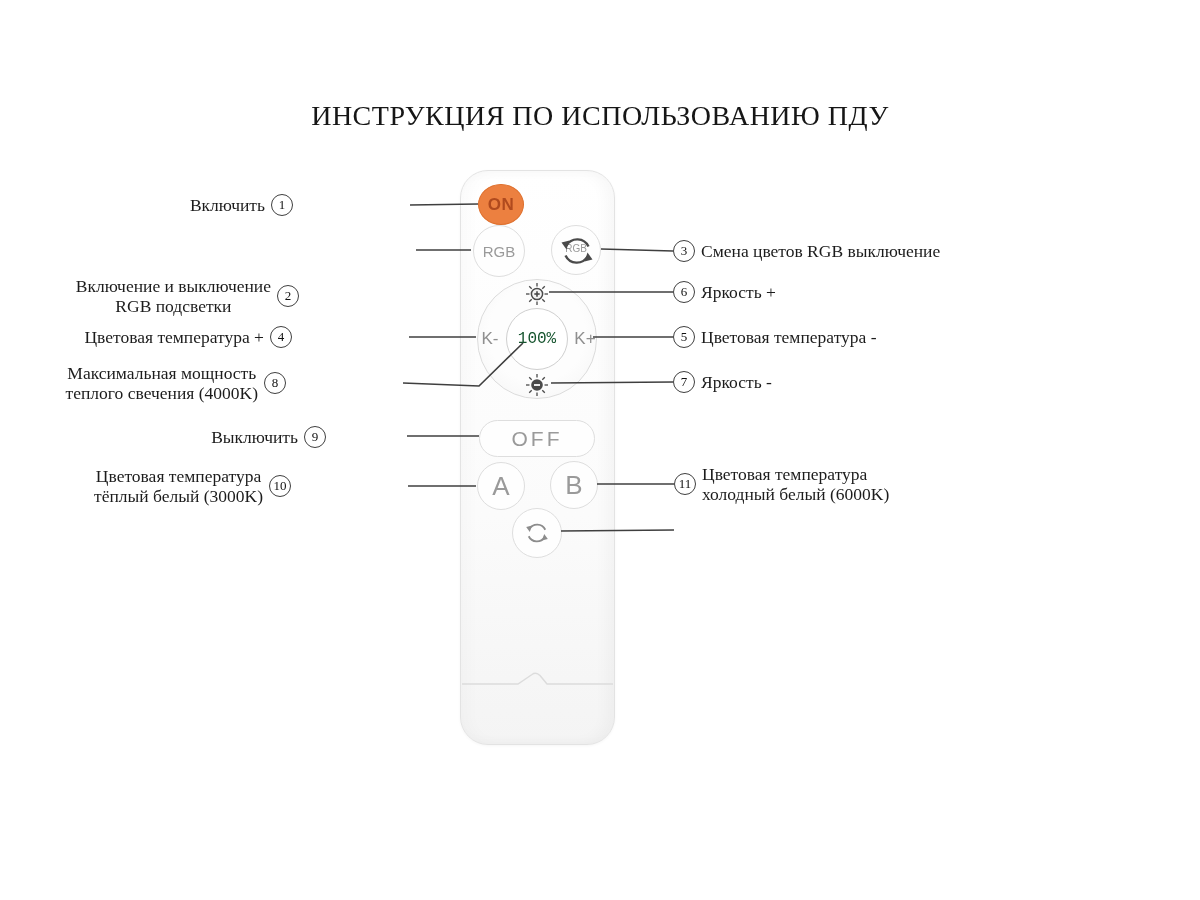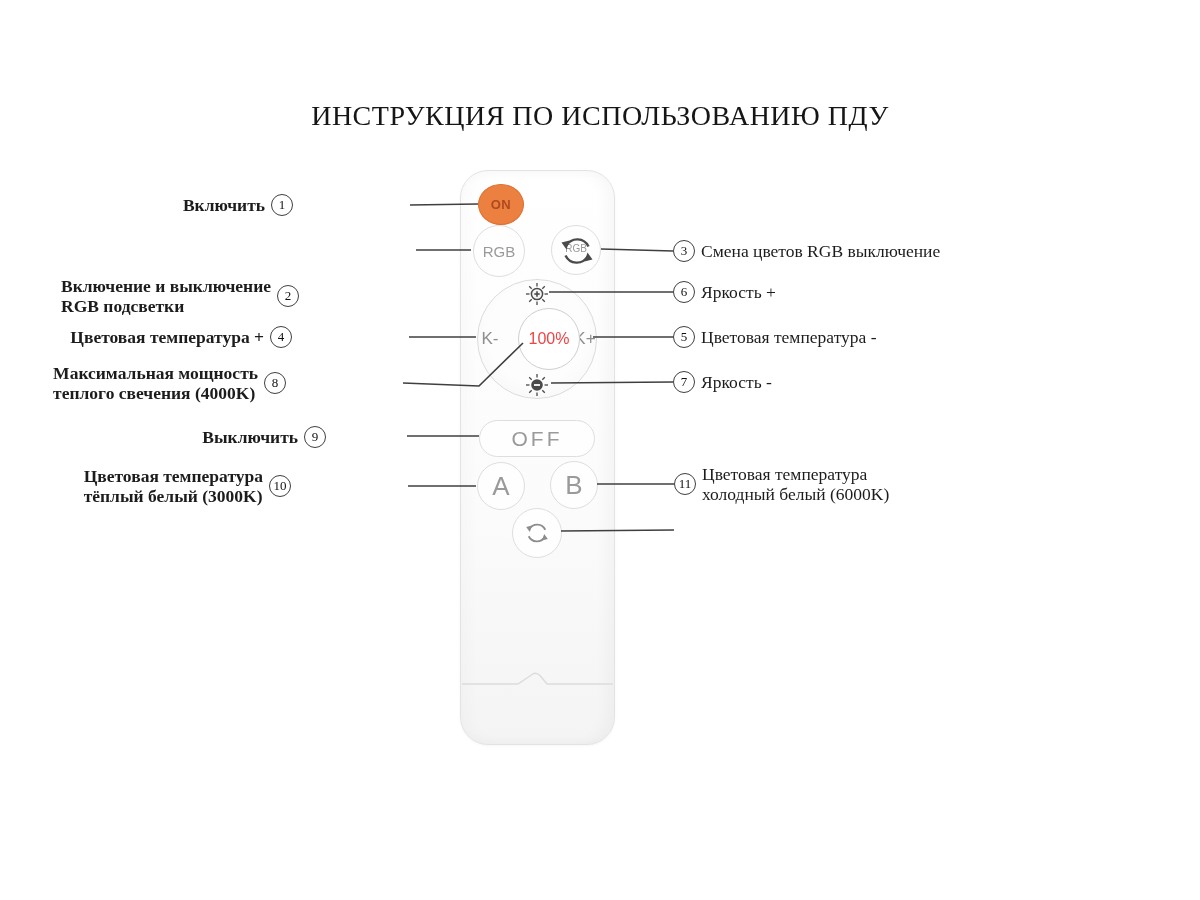--- a/index.html
+++ b/index.html
@@ -10,45 +10,45 @@
 
   
   .remote{position:absolute;left:460px;top:170px;width:153px;height:573px;
           background:linear-gradient(180deg,#ffffff 0%,#fbfbfb 60%,#f4f4f4 100%);
           border:1px solid #e3e3e3;border-radius:28px;
           box-shadow:inset -8px 0 14px rgba(0,0,0,.03), inset 8px 0 14px rgba(0,0,0,.02), 0 1px 3px rgba(0,0,0,.04);}
   .rbtn{position:absolute;display:flex;align-items:center;justify-content:center;
         font-family:"Liberation Sans", sans-serif;color:#9a9a9a;background:#fefefe;
         border:1px solid #dedede;border-radius:50%;box-sizing:border-box;}
   .btn-on{left:17px;top:13px;width:46px;height:41px;background:#ec8040;border:1px solid #de6f2c;
-          color:#b04a1e;font-size:13px;font-weight:bold;letter-spacing:.5px;}
+          color:#b04a1e;font-size:17px;font-weight:bold;letter-spacing:.5px;}
   .btn-rgb{left:12px;top:54px;width:52px;height:52px;font-size:15px;}
   .btn-rgbcycle{left:90px;top:54px;width:50px;height:50px;}
   .dial{left:16px;top:108px;width:120px;height:120px;border:1.5px solid #dcdcdc;
         background:radial-gradient(circle at 50% 45%, #fdfdfd 55%, #f3f3f3 100%);}
-  .dial-center{left:57px;top:137px;width:62px;height:62px;border:1.5px solid #cfcfcf;
-               background:#ffffff;font-size:16px;color:#ef4444;}
+  .dial-center{left:45px;top:137px;width:62px;height:62px;border:1.5px solid #cfcfcf;
+               background:#ffffff;font-size:16px;color:#14532d;font-family:Liberation Mono, monospace;}
   .kmark{position:absolute;width:34px;text-align:center;font-family:"Liberation Sans", sans-serif;
          font-size:17px;color:#8f8f8f;line-height:20px;}
   .btn-off{left:18px;top:249px;width:116px;height:37px;border-radius:19px;
            font-size:21px;letter-spacing:3px;}
   .btn-a{left:16px;top:291px;width:48px;height:48px;font-size:26px;}
   .btn-b{left:89px;top:290px;width:48px;height:48px;font-size:26px;}
   .btn-cycle{left:51px;top:337px;width:50px;height:50px;}
   .iconpos{position:absolute;}
   .rgbcycle-text{position:absolute;width:100%;text-align:center;top:17px;left:0;
                  font-family:"Liberation Sans", sans-serif;font-size:10px;color:#9a9a9a;}
 
   
   .callout{position:absolute;display:flex;align-items:center;gap:6px;}
   .c-num{width:22px;height:22px;border:1.4px solid #3f3f3f;border-radius:50%;background:#fff;
          display:flex;align-items:center;justify-content:center;font-size:13px;color:#111;
          box-sizing:border-box;flex:0 0 auto;}
   .c-text{font-size:17.5px;line-height:20px;color:#1c1c1c;}
-  .callout.left .c-text{font-weight:bold;}
+  .callout.left .c-text{text-align:center;}
   .callout.right .c-text{text-align:left;}
 
   .lines{position:absolute;left:0;top:0;pointer-events:none;}
 </style>
 </head>
 <body>
 
 <div class="canvas">
 
   <h1 class="title">ИНСТРУКЦИЯ ПО ИСПОЛЬЗОВАНИЮ ПДУ</h1>

